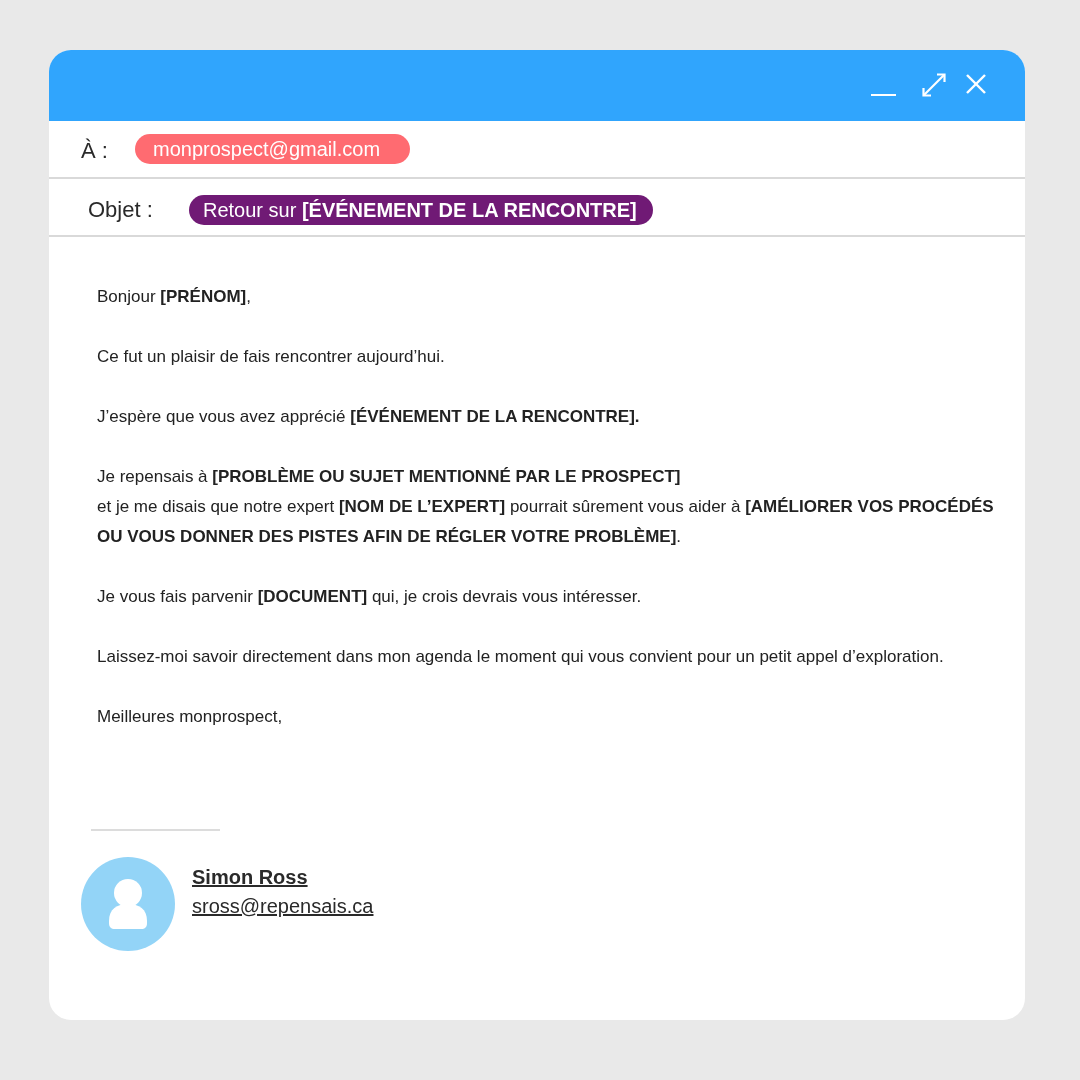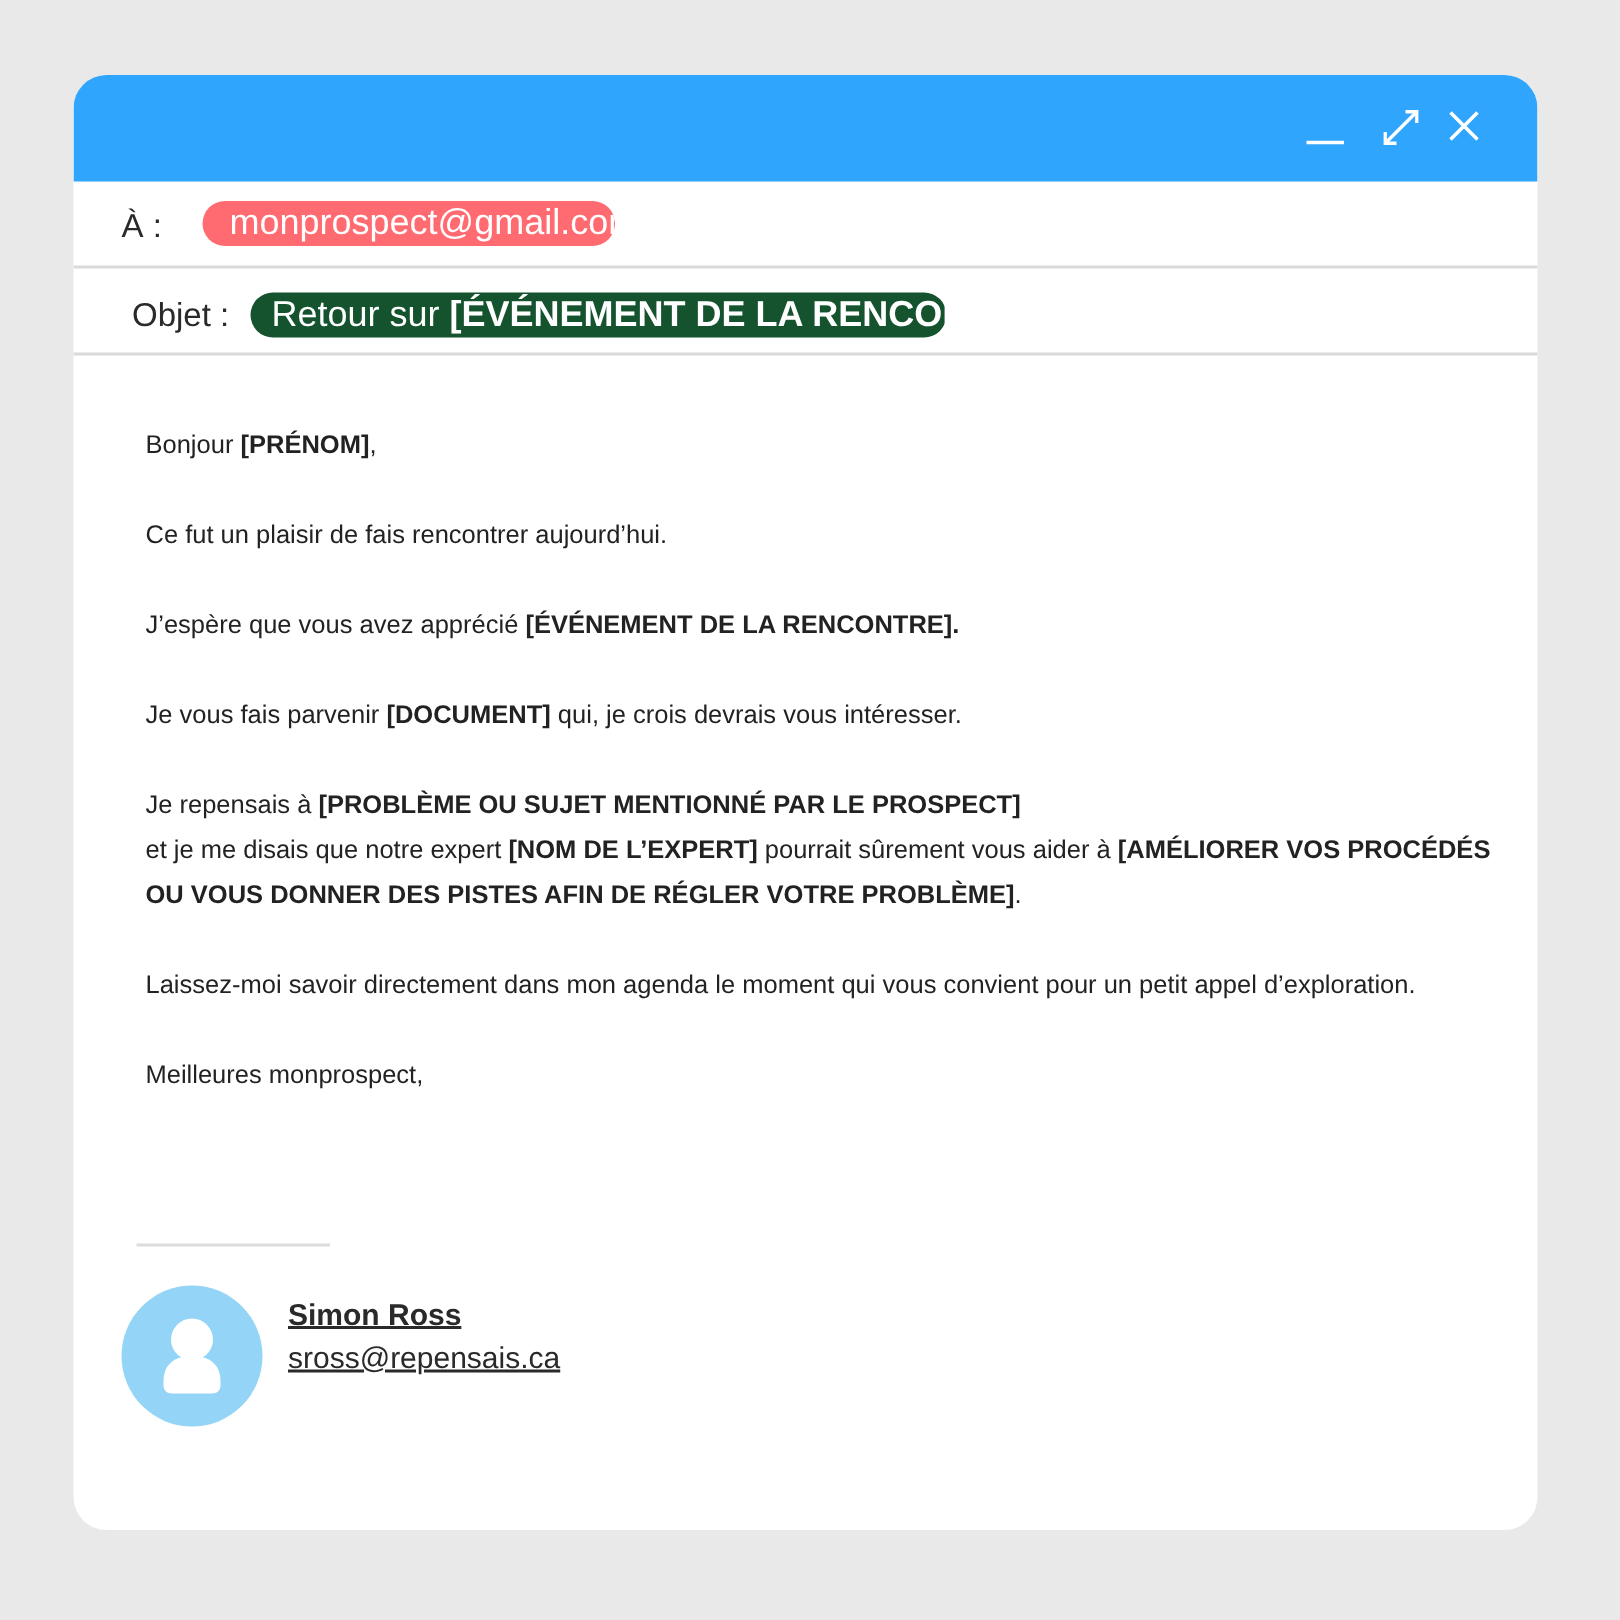--- a/index.html
+++ b/index.html
@@ -47,27 +47,27 @@
       color: #2a2a2a;
       position: absolute;
     }
     .row-to .field-label { left: 32px; top: 17px; }
     .row-subject .field-label { left: 39px; top: 18px; }
     .pill {
       position: absolute;
       height: 30px;
       border-radius: 15px;
       color: #ffffff;
-      font-size: 24px;
+      font-size: 20px;
       line-height: 30px;
       padding: 0 18px;
       white-space: nowrap;
     }
     .pill-to { left: 86px; top: 13px; background: #ff6b71; width: 275px; }
-    .pill-subject { left: 118px; top: 16px; background: #14532d; width: 464px; padding-left: 14px; text-align: center; }
+    .pill-subject { left: 140px; top: 16px; background: #701a75; width: 464px; padding-left: 14px; text-align: center; }
     .pill-subject b { font-weight: 700; }
 
     .body {
       position: absolute;
       left: 48px; top: 232px;
       width: 900px;
       font-size: 17px;
       line-height: 30px;
       color: #222222;
     }
@@ -130,22 +130,22 @@
 
   <div class="field-row row-subject">
     <span class="field-label">Objet :</span>
     <span class="pill pill-subject"><span>Retour sur </span><b>[ÉVÉNEMENT DE LA RENCONTRE]</b></span>
   </div>
 
   <div class="body">
     <p><span>Bonjour </span><b>[PRÉNOM]</b><span>,</span></p>
     <p><span>Ce fut un plaisir de fais rencontrer aujourd’hui.</span></p>
     <p><span>J’espère que vous avez apprécié </span><b>[ÉVÉNEMENT DE LA RENCONTRE].</b></p>
+    <p><span>Je repensais à </span><b>[PROBLÈME OU SUJET MENTIONNÉ PAR LE PROSPECT]</b><br><span>et je me disais que notre expert </span><b>[NOM DE L’EXPERT]</b><span> pourrait sûrement vous aider à </span><b>[AMÉLIORER VOS PROCÉDÉS OU VOUS DONNER DES PISTES AFIN DE RÉGLER VOTRE PROBLÈME]</b><span>.</span></p>
     <p><span>Je vous fais parvenir </span><b>[DOCUMENT]</b><span> qui, je crois devrais vous intéresser.</span></p>
-    <p><span>Je repensais à </span><b>[PROBLÈME OU SUJET MENTIONNÉ PAR LE PROSPECT]</b><br><span>et je me disais que notre expert </span><b>[NOM DE L’EXPERT]</b><span> pourrait sûrement vous aider à </span><b>[AMÉLIORER VOS PROCÉDÉS OU VOUS DONNER DES PISTES AFIN DE RÉGLER VOTRE PROBLÈME]</b><span>.</span></p>
     <p><span>Laissez-moi savoir directement dans mon agenda le moment qui vous convient pour un petit appel d’exploration.</span></p>
     <p><span>Meilleures monprospect,</span></p>
   </div>
 
   <div class="sig-divider"></div>
 
   <div class="avatar">
     <svg viewBox="0 0 94 94">
       <circle cx="47" cy="36" r="14" fill="#ffffff"></circle>
       <path d="M28 64 C28 52 36 47 47 47 C58 47 66 52 66 64 L66 66 C66 70 64 72 60 72 L34 72 C30 72 28 70 28 66 Z" fill="#ffffff"></path>

